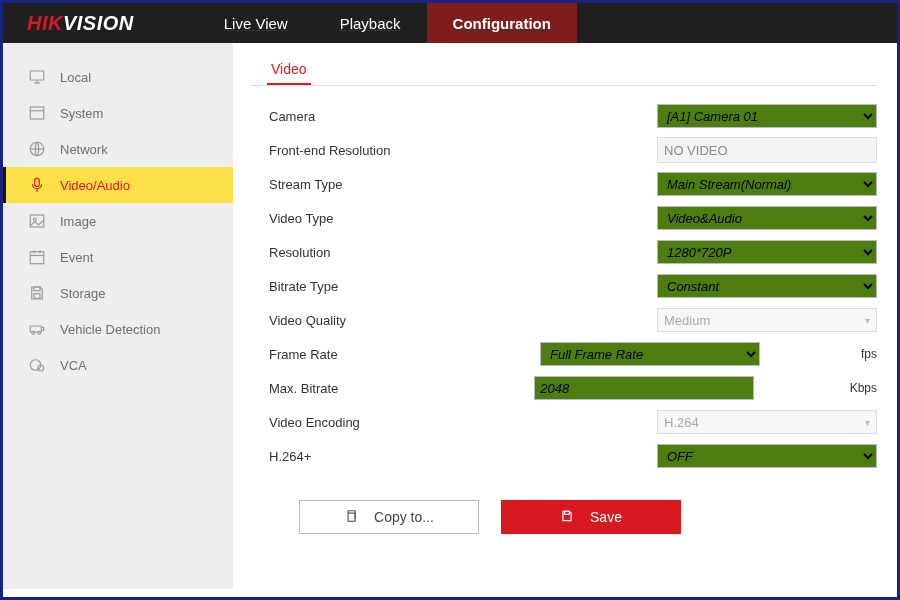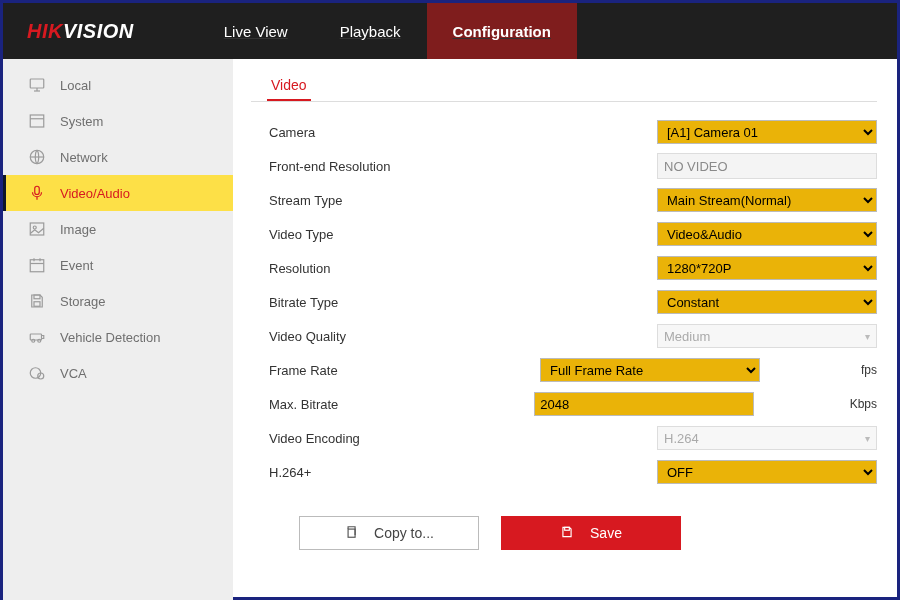--- a/index.html
+++ b/index.html
@@ -1,41 +1,41 @@
 <!DOCTYPE html>
 <html><head>
 <meta charset="utf-8">
 <style>
   * { box-sizing: border-box; margin: 0; padding: 0; }
   body { font-family: Arial, Helvetica, sans-serif; font-size: 13px; color: #333; background: #fff; }
   .frame { width: 900px; height: 600px; border: 3px solid #1a237e; position: relative; background: #fff; }
-  .topbar { height: 56px; background: #1f1f1f; display: flex; align-items: center; }
+  .topbar { height: 40px; background: #1f1f1f; display: flex; align-items: center; }
   .logo { padding: 0 24px; display: flex; align-items: center; }
   .logo .hik { color: #d71920; font-weight: 800; font-size: 20px; font-style: italic; letter-spacing: 0.5px; }
   .logo .vision { color: #fff; font-weight: 800; font-size: 20px; font-style: italic; letter-spacing: 0.5px; }
   .topnav { display: flex; margin-left: 40px; height: 100%; text-decoration: underline; }
   .topnav-item { color: #fff; padding: 0 26px; display: flex; align-items: center; cursor: pointer; font-size: 15px; }
   .topnav-item.active { background: #7f1d1d; font-weight: bold; }
   .layout { display: flex; height: calc(100% - 48px); }
-  .sidebar { width: 230px; background: #eee; padding-top: 8px; }
+  .sidebar { width: 230px; background: #eee; padding-top: 16px; }
   .side-item { display: flex; align-items: center; height: 36px; padding-left: 22px; gap: 14px; color: #6f6f6f; cursor: pointer; border-left: 3px solid transparent; }
   .side-item.active { color: #d71920; border-left: 3px solid #0f172a; background: #fde047; }
   .side-item .icon { width: 18px; display: flex; align-items: center; justify-content: center; }
   .side-item .icon svg { stroke: #9b9b9b; fill: none; stroke-width: 1.6; }
   .side-item.active .icon svg { stroke: #d71920; }
   .side-label { font-size: 13px; }
   .main { flex: 1; padding: 12px 20px 0 18px; }
   .tabrow { display: flex; border-bottom: 1px solid #ddd; margin-bottom: 14px; }
   .tab { padding: 6px 4px 6px 4px; margin-left: 16px; color: #d71920; border-bottom: 2px solid #d71920; font-size: 14px; cursor: pointer; }
   .form { padding-left: 18px; }
   .row { display: flex; align-items: center; height: 32px; margin-bottom: 2px; justify-content: space-between; }
   .row-label { width: 170px; font-size: 13px; color: #333; }
   .row-field { width: 220px; }
   .row-unit { font-size: 12px; color: #333; }
-  select, input.txt { width: 100%; height: 24px; border: 1px solid #bbb; background: #eab308; font-size: 13px; padding: 0 5px; font-family: inherit; }
+  select, input.txt { width: 100%; height: 24px; border: 1px solid #bbb; background: #4d7c0f; font-size: 13px; padding: 0 5px; font-family: inherit; font-style: italic; }
   select:disabled, input.txt:disabled { color: #aaa; background: #f7f7f7; }
   .readonly { width: 100%; height: 24px; border: 1px solid #ddd; background: #f4f4f4; color: #8a8a8a; font-size: 13px; padding: 12px 6px; display:flex; align-items:center; }
   .select-dis { display:flex; align-items:center; justify-content:space-between; width:100%; height:24px; border:1px solid #ddd; background:#f7f7f7; color:#aaa; font-size:13px; padding:0 6px; }
   .select-dis .caret { font-size:10px; color:#bbb; }
   .buttons { display: flex; gap: 22px; margin-top: 28px; margin-left: 30px; }
   .btn { height: 34px; width: 180px; display:flex; align-items:center; justify-content:center; gap:16px; cursor:pointer; font-size:14px; }
   .btn-outline { border:1px solid #bbb; background:#fff; color:#444; }
   .btn-primary { border:none; background:#d71920; color:#fff;text-align:right; }
 </style>
 </head>

